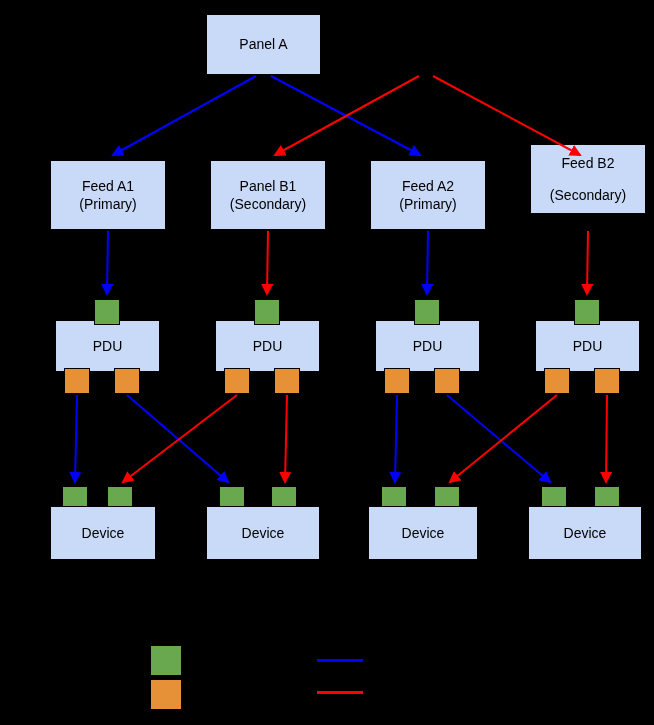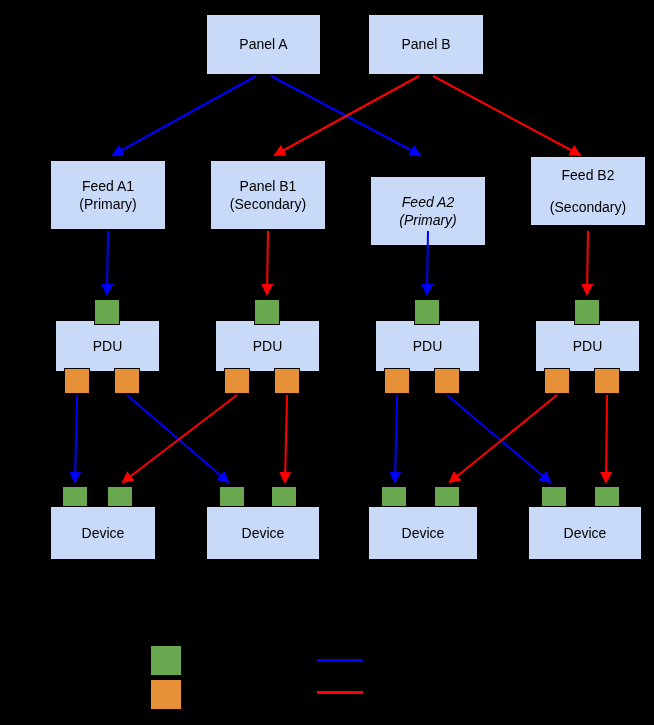--- a/index.html
+++ b/index.html
@@ -37,37 +37,34 @@
   .legend-line{position:absolute;height:3px;}
 </style>
 </head>
 <body>
 
 <div id="stage">
 
   <div class="box" style="left:186px;top:14px;width:115px;height:61px;">
     <span>Panel A</span>
   </div>
-  <div class="box" style="left:348px;top:14px;width:116px;height:61px;">
-    <span>Panel B</span>
-  </div>
 
   <div class="box" style="left:30px;top:160px;width:116px;height:70px;text-align:right;">
     <span>Feed A1</span>
     <span>(Primary)</span>
   </div>
   <div class="box" style="left:190px;top:160px;width:116px;height:70px;">
     <span>Panel B1</span>
     <span>(Secondary)</span>
   </div>
-  <div class="box" style="left:350px;top:176px;width:116px;height:70px;font-style:italic;">
+  <div class="box" style="left:350px;top:160px;width:116px;height:70px;">
     <span>Feed A2</span>
     <span>(Primary)</span>
   </div>
-  <div class="box" style="left:510px;top:156px;width:116px;height:70px;gap:13px;">
+  <div class="box" style="left:510px;top:144px;width:116px;height:70px;gap:13px;">
     <span>Feed B2</span>
     <span>(Secondary)</span>
   </div>
 
   <div class="box" style="left:35px;top:320px;width:105px;height:52px;">
     <span>PDU</span>
   </div>
   <div class="box" style="left:195px;top:320px;width:105px;height:52px;">
     <span>PDU</span>
   </div>

